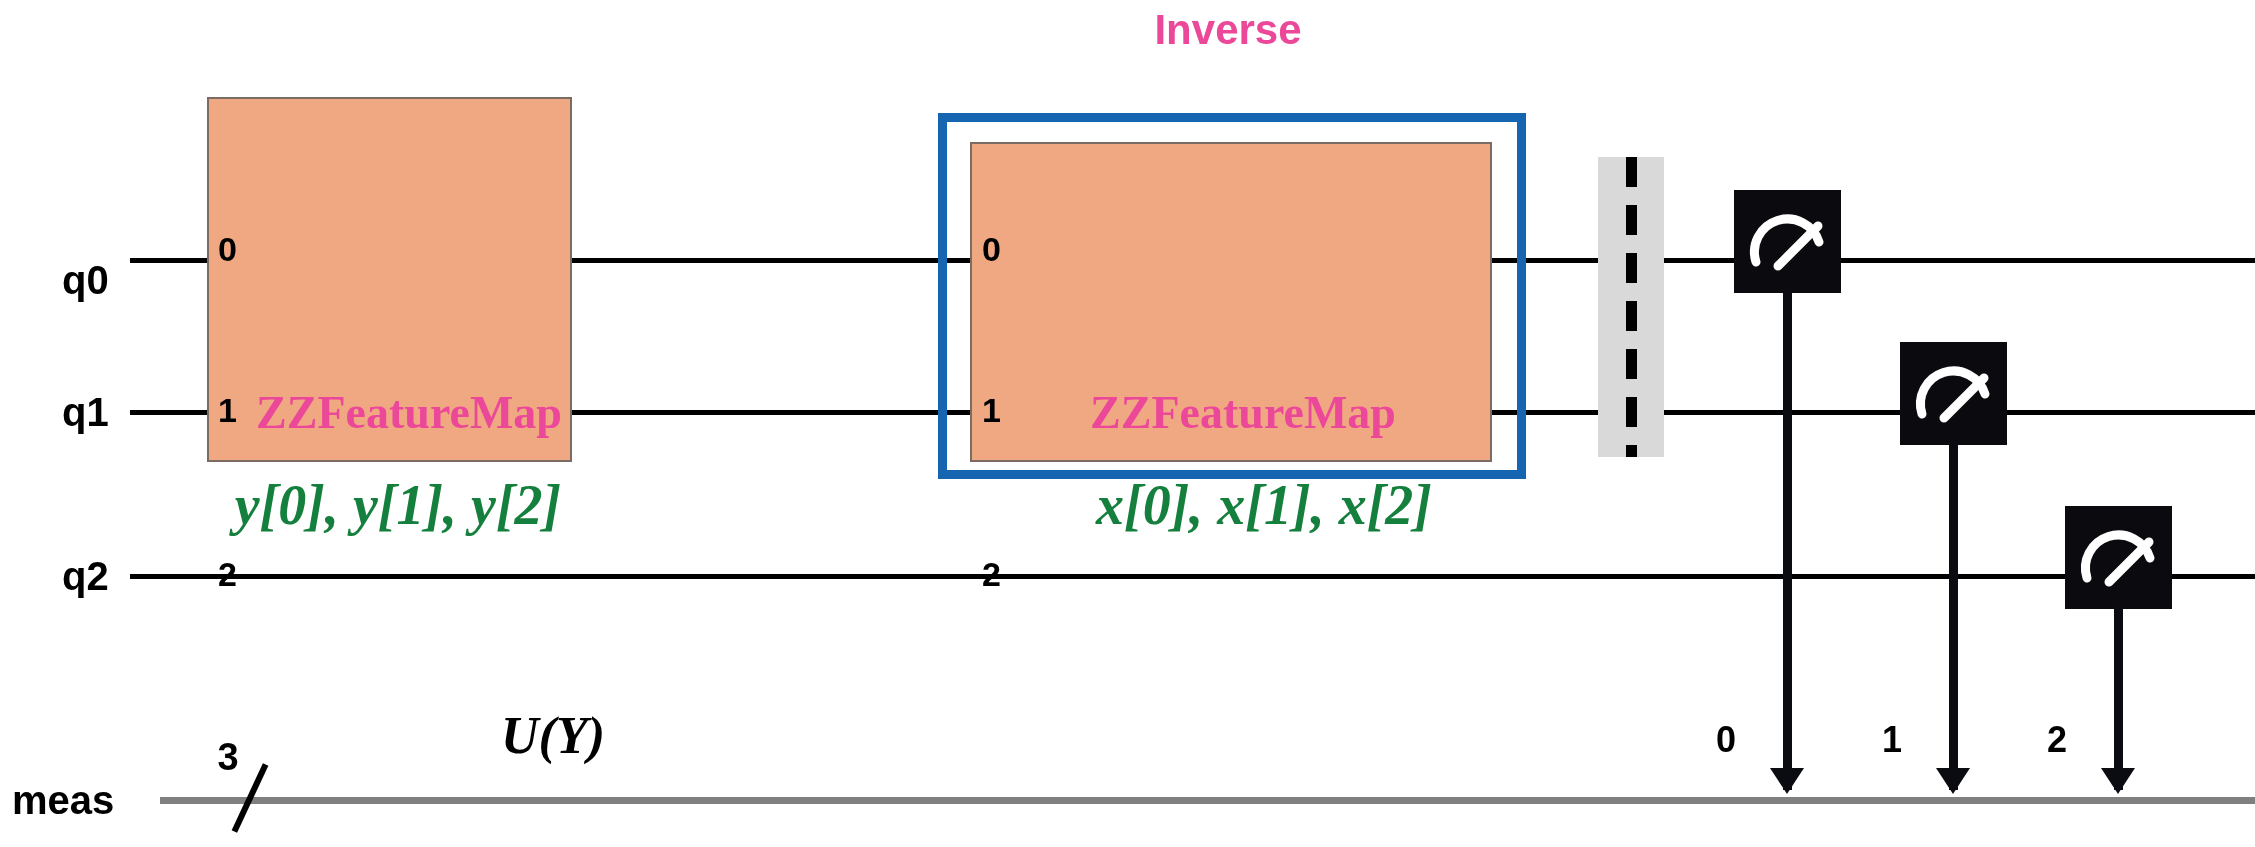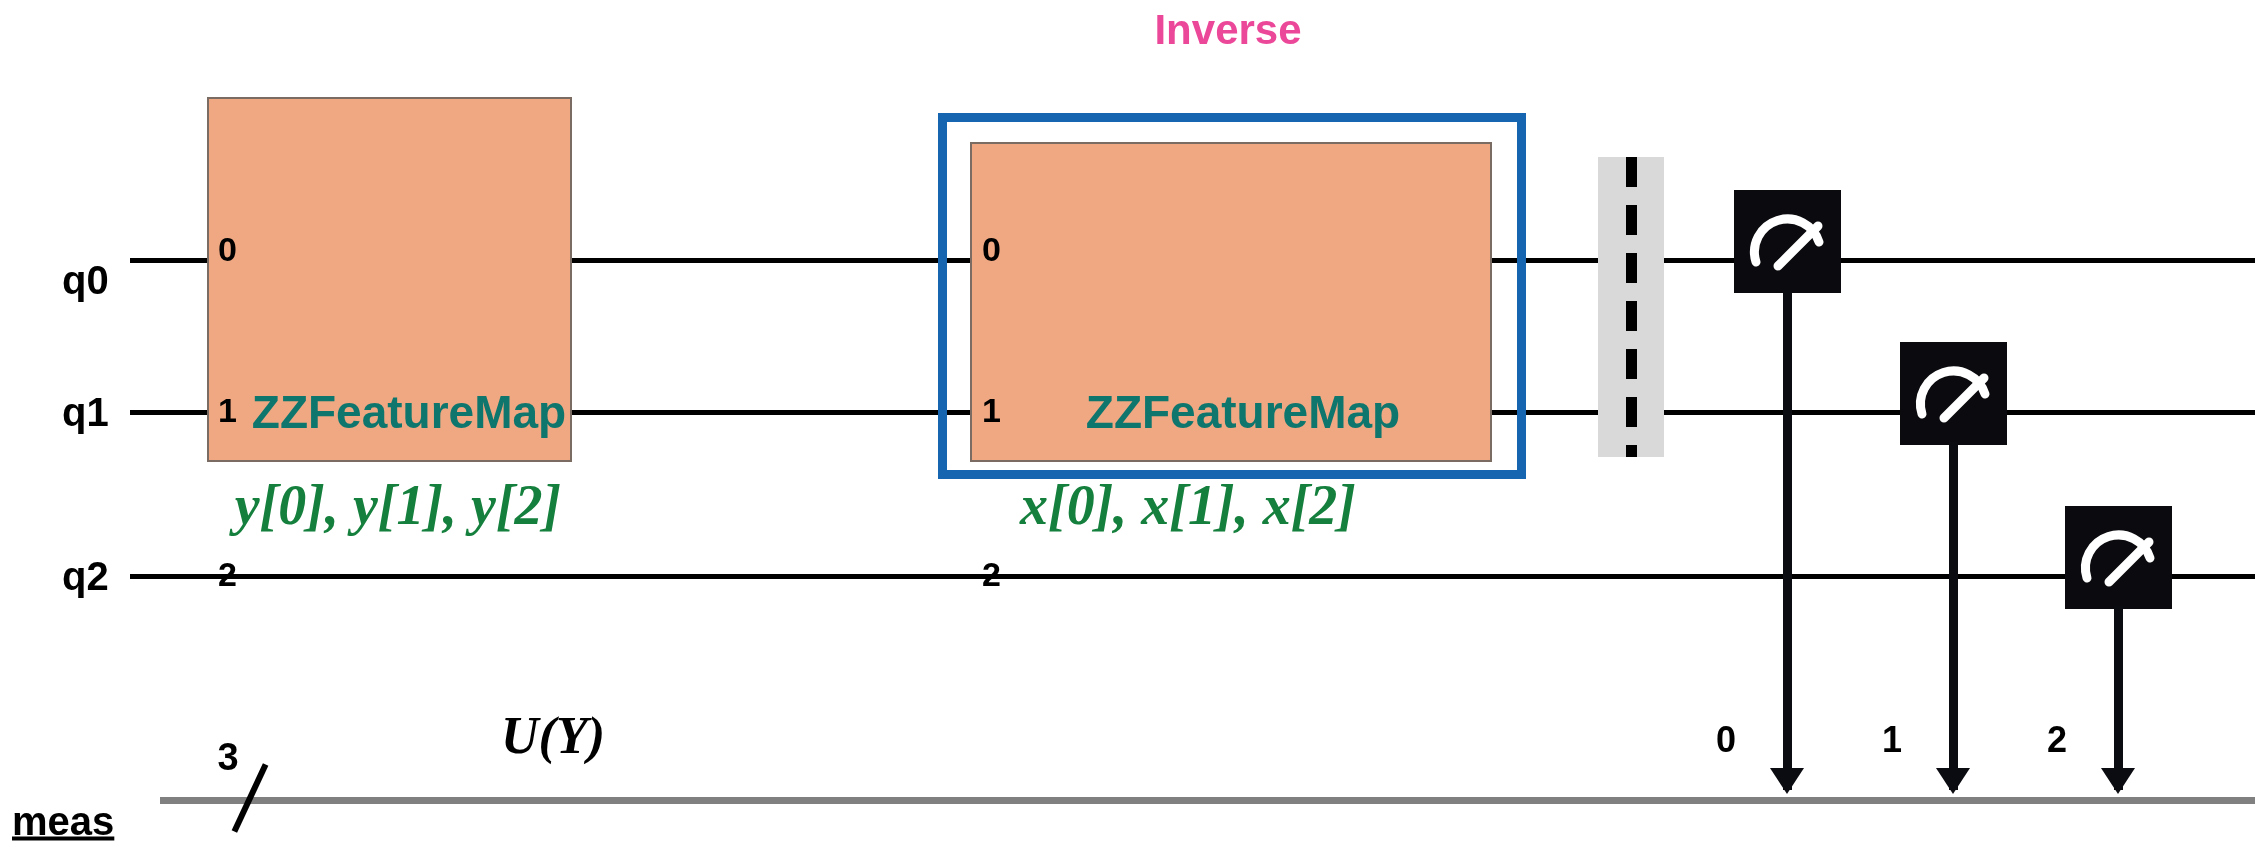--- a/index.html
+++ b/index.html
@@ -9,22 +9,22 @@
 
   .wire{position:absolute;background:#000;height:5px;}
   .measline{position:absolute;background:#808080;height:7px;}
 
   .qlabel{position:absolute;font-family:"Liberation Sans",sans-serif;
           font-weight:bold;font-size:40px;color:#000;
           transform:translateY(-50%);white-space:nowrap;}
 
   .gatebox{position:absolute;background:#F0A882;border:2px solid #7a6b63;
            box-sizing:border-box;}
-  .gatename{position:absolute;font-family:Liberation Sans, sans-serif;
-            font-weight:bold;font-size:46px;color:#0f766e;white-space:nowrap;
+  .gatename{position:absolute;font-family:Liberation Serif, serif;
+            font-weight:bold;font-size:46px;color:#ec4899;white-space:nowrap;
             transform:translate(-50%,-50%);text-align:right;}
   .gateparams{position:absolute;font-family:"Liberation Serif",serif;
               font-weight:bold;font-style:italic;font-size:56px;color:#15803d;
               white-space:nowrap;transform:translate(-50%,-50%);}
   .portnum{position:absolute;font-family:"Liberation Sans",sans-serif;
            font-weight:bold;font-size:34px;color:#000;
            transform:translateY(-50%);}
 
   .inverse-rect{position:absolute;border:9px solid #1565B0;
                 box-sizing:border-box;background:transparent;}
@@ -67,40 +67,40 @@
   <div class="wire" style="left:130px;top:258px;width:2125px;"></div>
   <div class="wire" style="left:130px;top:410px;width:2125px;"></div>
   <div class="wire" style="left:130px;top:574px;width:2125px;"></div>
 
   <div class="measline" style="left:160px;top:797px;width:2095px;"></div>
 
   <div class="qlabel" style="left:62px;top:260px;margin-top:20px;">q0</div>
   <div class="qlabel" style="left:62px;top:412px;">q1</div>
   <div class="qlabel" style="left:62px;top:576px;">q2</div>
 
-  <div class="qlabel" style="left:12px;top:821px;text-decoration:underline;">meas</div>
+  <div class="qlabel" style="left:12px;top:800px;">meas</div>
   <div class="regsize" style="left:228px;top:757px;">3</div>
   <div class="slash" style="left:250px;top:798px;"></div>
 
   <div class="gatebox" style="left:207px;top:97px;width:365px;height:365px;"></div>
   <div class="portnum" style="left:218px;top:249px;">0</div>
   <div class="portnum" style="left:218px;top:410px;">1</div>
   <div class="portnum" style="left:218px;top:574px;">2</div>
   <div class="gatename" style="left:409px;top:412px;">ZZFeatureMap</div>
   <div class="gateparams" style="left:398px;top:505px;">y[0], y[1], y[2]</div>
 
   <div class="inverse-rect" style="left:938px;top:113px;width:588px;height:366px;"></div>
   <div class="inverse-title" style="left:1228px;top:6px;">Inverse</div>
 
   <div class="gatebox" style="left:970px;top:142px;width:522px;height:320px;"></div>
   <div class="portnum" style="left:982px;top:249px;">0</div>
   <div class="portnum" style="left:982px;top:410px;">1</div>
   <div class="portnum" style="left:982px;top:574px;">2</div>
   <div class="gatename" style="left:1243px;top:412px;">ZZFeatureMap</div>
-  <div class="gateparams" style="left:1188px;top:505px;">x[0], x[1], x[2]</div>
+  <div class="gateparams" style="left:1264px;top:505px;">x[0], x[1], x[2]</div>
 
   <div class="barrier-band" style="left:1598px;top:157px;width:66px;height:300px;"></div>
   <div class="barrier-dash" style="left:1626px;top:157px;height:300px;"></div>
 
   <div class="mgate" style="left:1734px;top:190px;width:107px;height:103px;">
     <svg width="107" height="103" viewBox="0 0 107 103">
       <path d="M22 72 A33 33 0 0 1 85 52" stroke="#ffffff" stroke-width="9" fill="none" stroke-linecap="round"></path>
       <line x1="44" y1="76" x2="84" y2="36" stroke="#ffffff" stroke-width="9" stroke-linecap="round"></line>
     </svg>
   </div>

